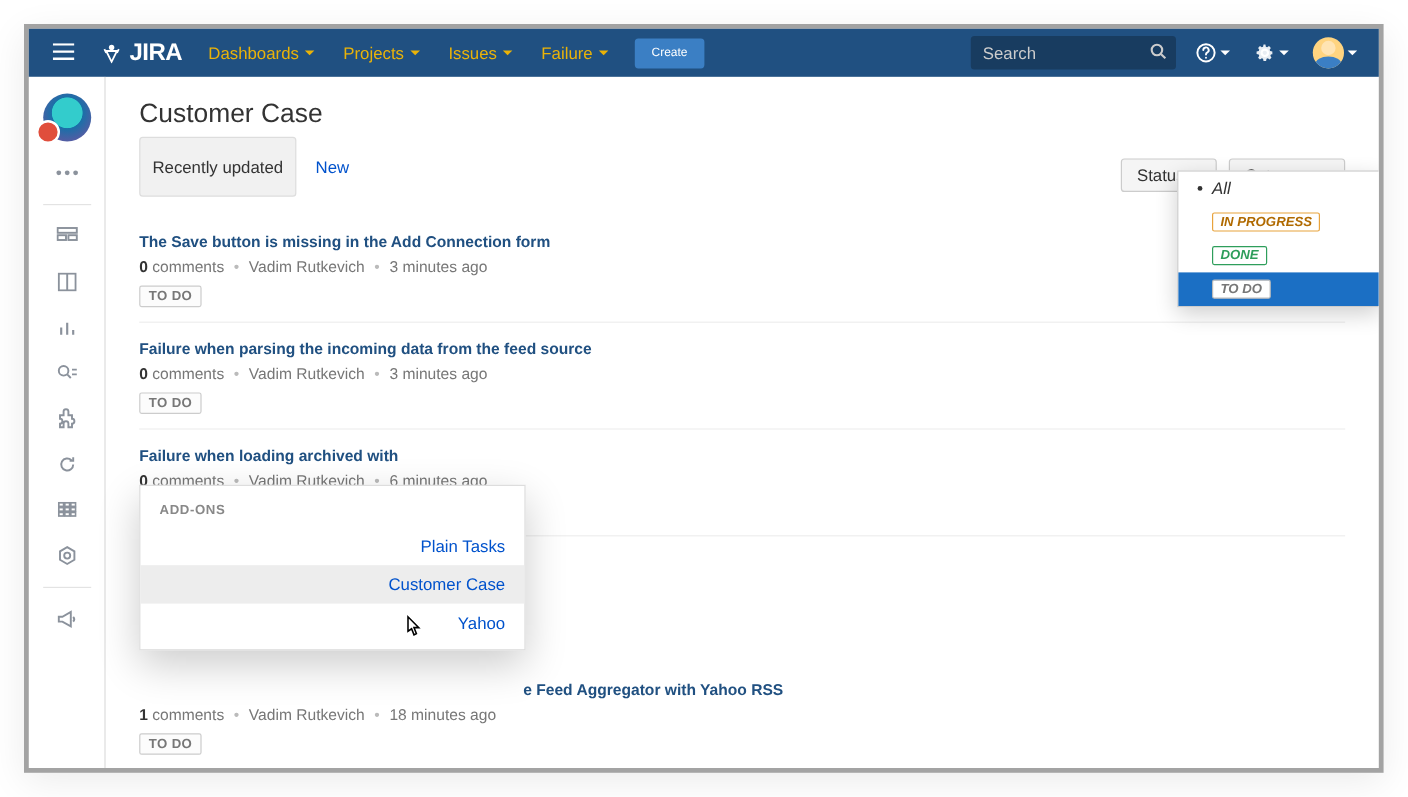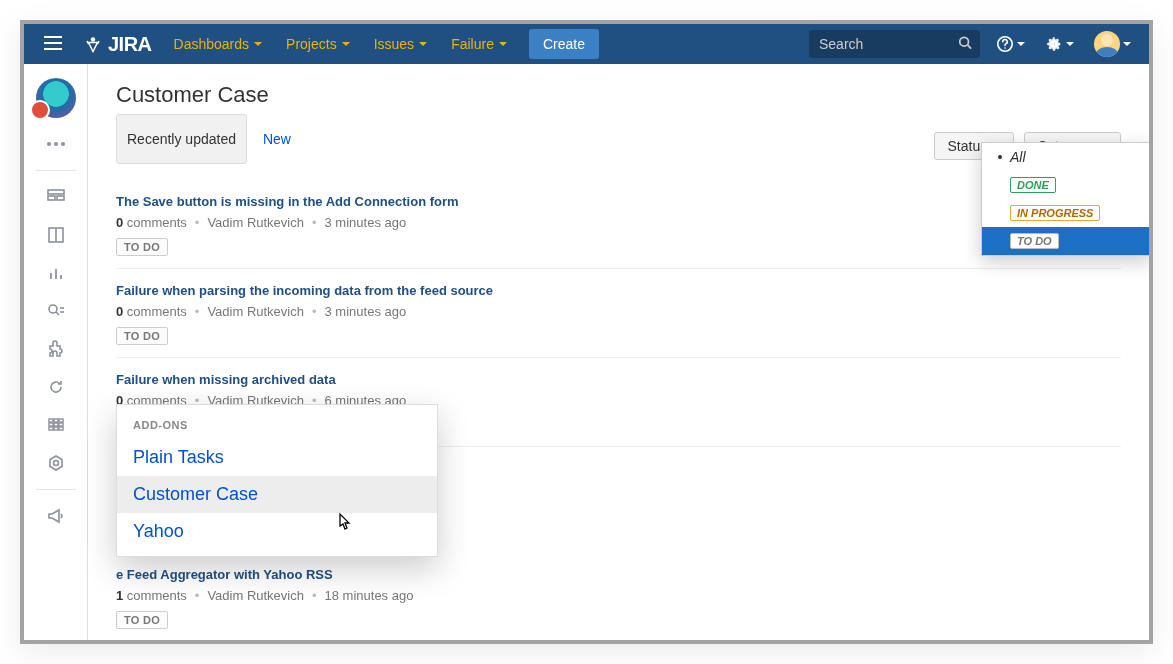--- a/index.html
+++ b/index.html
@@ -5,21 +5,21 @@
   * { box-sizing: border-box; margin: 0; padding: 0; }
   body { font-family: -apple-system, BlinkMacSystemFont, "Segoe UI", Arial, sans-serif; font-size: 14px; color: #333; background: #fff; width: 1173px; height: 664px; overflow: hidden; position: relative; }
   .frame { position: absolute; left: 20px; top: 20px; right: 20px; bottom: 20px; border: 4px solid #a3a3a3; box-shadow: 0 8px 30px rgba(0,0,0,0.08); display: flex; flex-direction: column; background: #fff; }
 
   
   .topnav { background: #205081; color: #fff; height: 40px; display: flex; align-items: center; padding: 0 10px; gap: 4px; }
   .hamburger { padding: 6px 10px; cursor: pointer; }
   .logo { display: flex; align-items: center; gap: 4px; font-weight: 700; font-size: 20px; padding: 0 8px; letter-spacing: -0.5px; }
   .logo svg { margin-right: 2px; }
   .nav-item { padding: 6px 10px; display: flex; align-items: center; gap: 5px; cursor: pointer; font-size: 14px; color: #eab308; }
-  .create-btn { background: #3b7fc4; color: #fff; border: none; padding: 7px 14px; font-size: 14px; border-radius: 3px; margin-left: 8px; cursor: pointer; }
+  .create-btn { background: #3b7fc4; color: #fff; border: none; padding: 7px 14px; font-size: 10px; border-radius: 3px; margin-left: 8px; cursor: pointer; }
   .spacer { flex: 1; }
   .search-box { background: rgba(0,0,0,0.25); border: none; color: #eee; padding: 6px 30px 6px 10px; border-radius: 3px; width: 171px; font-size: 14px; }
   .search-box::placeholder { color: #ccc; }
   .search-wrap { position: relative; margin-right: 4px; }
   .search-wrap .sicon { position: absolute; right: 8px; top: 50%; transform: translateY(-50%); color: #ccc; }
   .nav-icon { padding: 6px 8px; display: flex; align-items: center; gap: 3px; cursor: pointer; }
   .caret { width: 0; height: 0; border-left: 4px solid transparent; border-right: 4px solid transparent; border-top: 4px solid currentColor; display: inline-block; }
 
   
   .body { flex: 1; display: flex; overflow: hidden; }
@@ -53,21 +53,21 @@
   .status-opt { padding: 6px 16px; display: flex; align-items: center; gap: 8px; font-size: 14px; cursor: pointer; font-style: italic; }
   .status-opt.hl { background: #1b6fc4; }
   .bullet { width: 4px; height: 4px; background: #333; border-radius: 50%; display: inline-block; }
   .badge-inprogress { border: 1px solid #e8a33d; color: #b06a00; background: #fff; font-size: 11px; font-weight: 700; padding: 1px 6px; border-radius: 2px; }
   .badge-done { border: 1px solid #2e9e5b; color: #2e9e5b; background: #fff; font-size: 11px; font-weight: 700; padding: 1px 6px; border-radius: 2px; }
   .badge-todo { border: 1px solid #bbb; color: #777; background: #fff; font-size: 11px; font-weight: 700; padding: 1px 6px; border-radius: 2px; }
 
   
   .addons-popup { position: absolute; left: 92px; top: 380px; width: 322px; background: #fff; border: 1px solid #ddd; box-shadow: 0 12px 32px rgba(0,0,0,0.2); z-index: 25; padding-bottom: 6px; }
   .addons-header { font-size: 11px; color: #888; font-weight: 700; padding: 14px 16px 8px; letter-spacing: 0.5px; }
-  .addons-item { padding: 8px 16px; color: #0052cc; font-size: 18px; cursor: pointer; }
+  .addons-item { padding: 8px 16px; color: #0052cc; font-size: 14px; cursor: pointer; text-align: right; }
   .addons-item.hl { background: #ededed; }
   .cursor-ptr { position: absolute; left: 310px; top: 488px; z-index: 30; font-size: 18px; }
 
   .avatar-user { width: 26px; height: 26px; border-radius: 50%; background: #ffd480; position: relative; overflow: hidden; }
   .avatar-user::before { content: ''; position: absolute; width: 12px; height: 12px; background: #ffe4b3; border-radius: 50%; left: 7px; top: 3px; }
   .avatar-user::after { content: ''; position: absolute; width: 22px; height: 14px; background: #3b7fc4; border-radius: 50% 50% 0 0; left: 2px; bottom: -4px; }
 </style>
 </head>
 <body>
 
@@ -230,25 +230,25 @@
           </div>
       </div>
 
       <div class="status-panel">
         <div class="status-opt">
             <span class="bullet"></span>
             <span>All</span>
           </div>
         <div class="status-opt">
             <span style="width:4px"></span>
-            <span class="badge-done">DONE</span>
+            <span class="badge-inprogress">IN PROGRESS</span>
           </div>
         <div class="status-opt">
             <span style="width:4px"></span>
-            <span class="badge-inprogress">IN PROGRESS</span>
+            <span class="badge-done">DONE</span>
           </div>
         <div class="status-opt hl">
             <span style="width:4px"></span>
             <span class="badge-todo">TO DO</span>
           </div>
       </div>
 
       <div class="issue-list">
         <div class="issue">
           <div class="issue-title">The Save button is missing in the Add Connection form</div>
@@ -268,33 +268,33 @@
             <span><b>0</b> <span>comments</span></span>
             <span class="dot">•</span>
             <span>Vadim Rutkevich</span>
             <span class="dot">•</span>
             <span>3 minutes ago</span>
           </div>
           <span class="status-badge">TO DO</span>
         </div>
 
         <div class="issue">
-          <div class="issue-title">Failure when missing archived data</div>
+          <div class="issue-title">Failure when loading archived with</div>
           <div class="issue-meta">
             <span><b>0</b> <span>comments</span></span>
             <span class="dot">•</span>
             <span>Vadim Rutkevich</span>
             <span class="dot">•</span>
             <span>6 minutes ago</span>
           </div>
           <span class="status-badge">TO DO</span>
         </div>
 
         <div class="issue" style="padding-top:120px">
-          <div class="issue-title" style="">e Feed Aggregator with Yahoo RSS</div>
+          <div class="issue-title" style="margin-left:320px">e Feed Aggregator with Yahoo RSS</div>
           <div class="issue-meta">
             <span><b>1</b> <span>comments</span></span>
             <span class="dot">•</span>
             <span>Vadim Rutkevich</span>
             <span class="dot">•</span>
             <span>18 minutes ago</span>
           </div>
           <span class="status-badge">TO DO</span>
         </div>
       </div>

